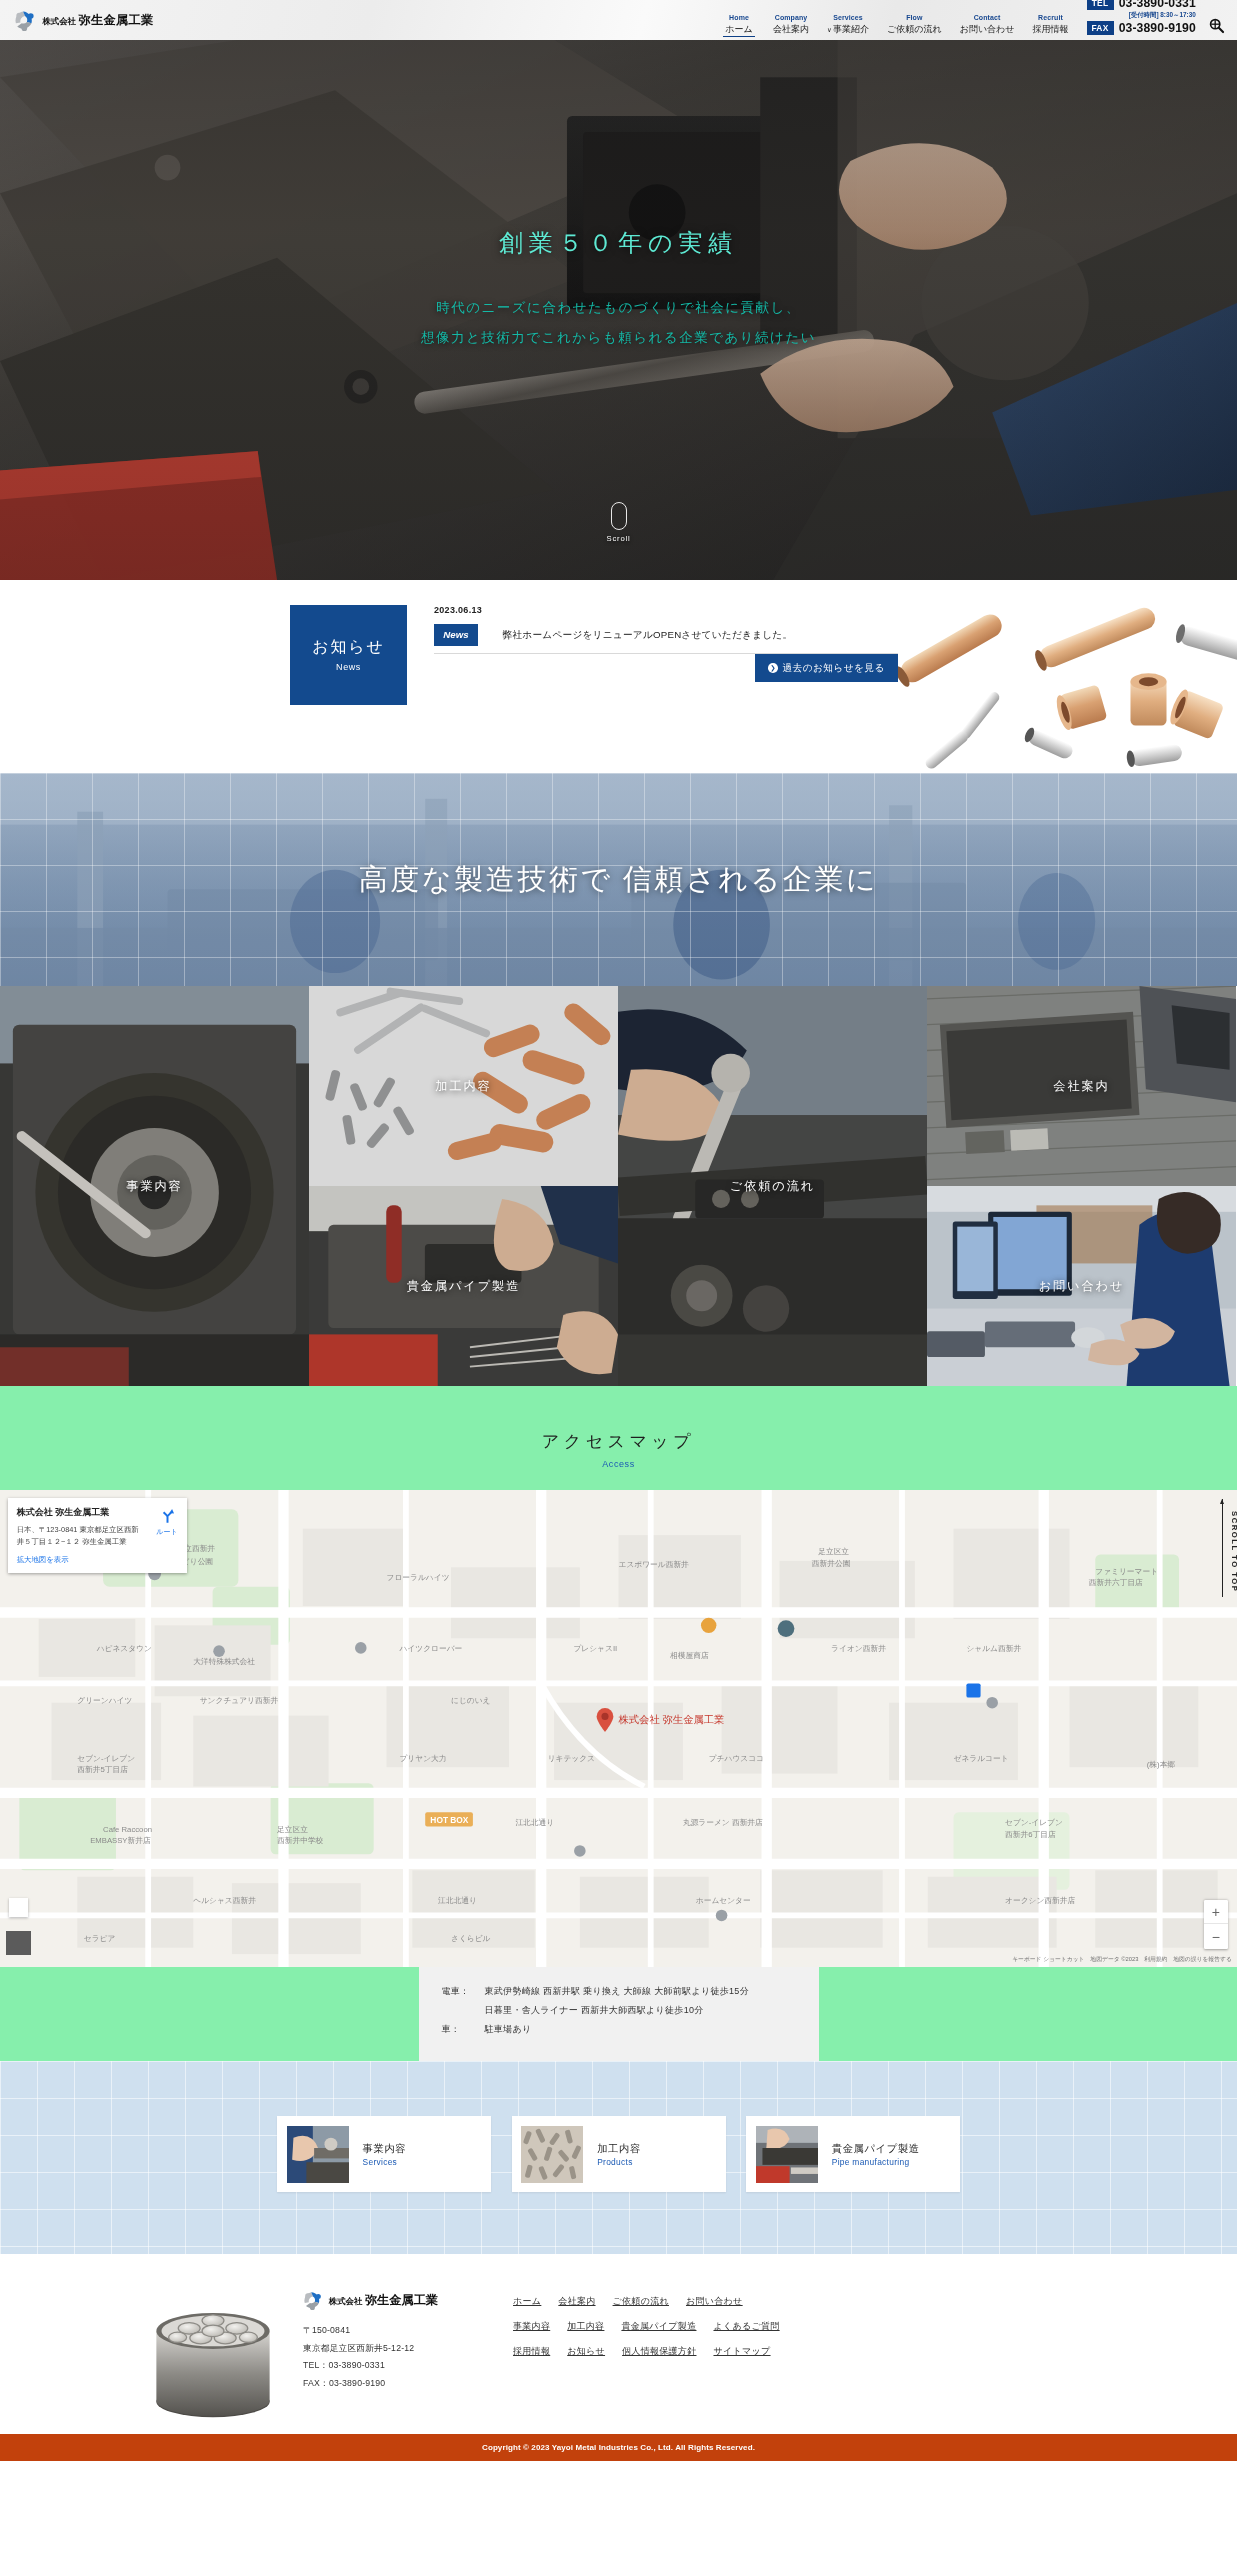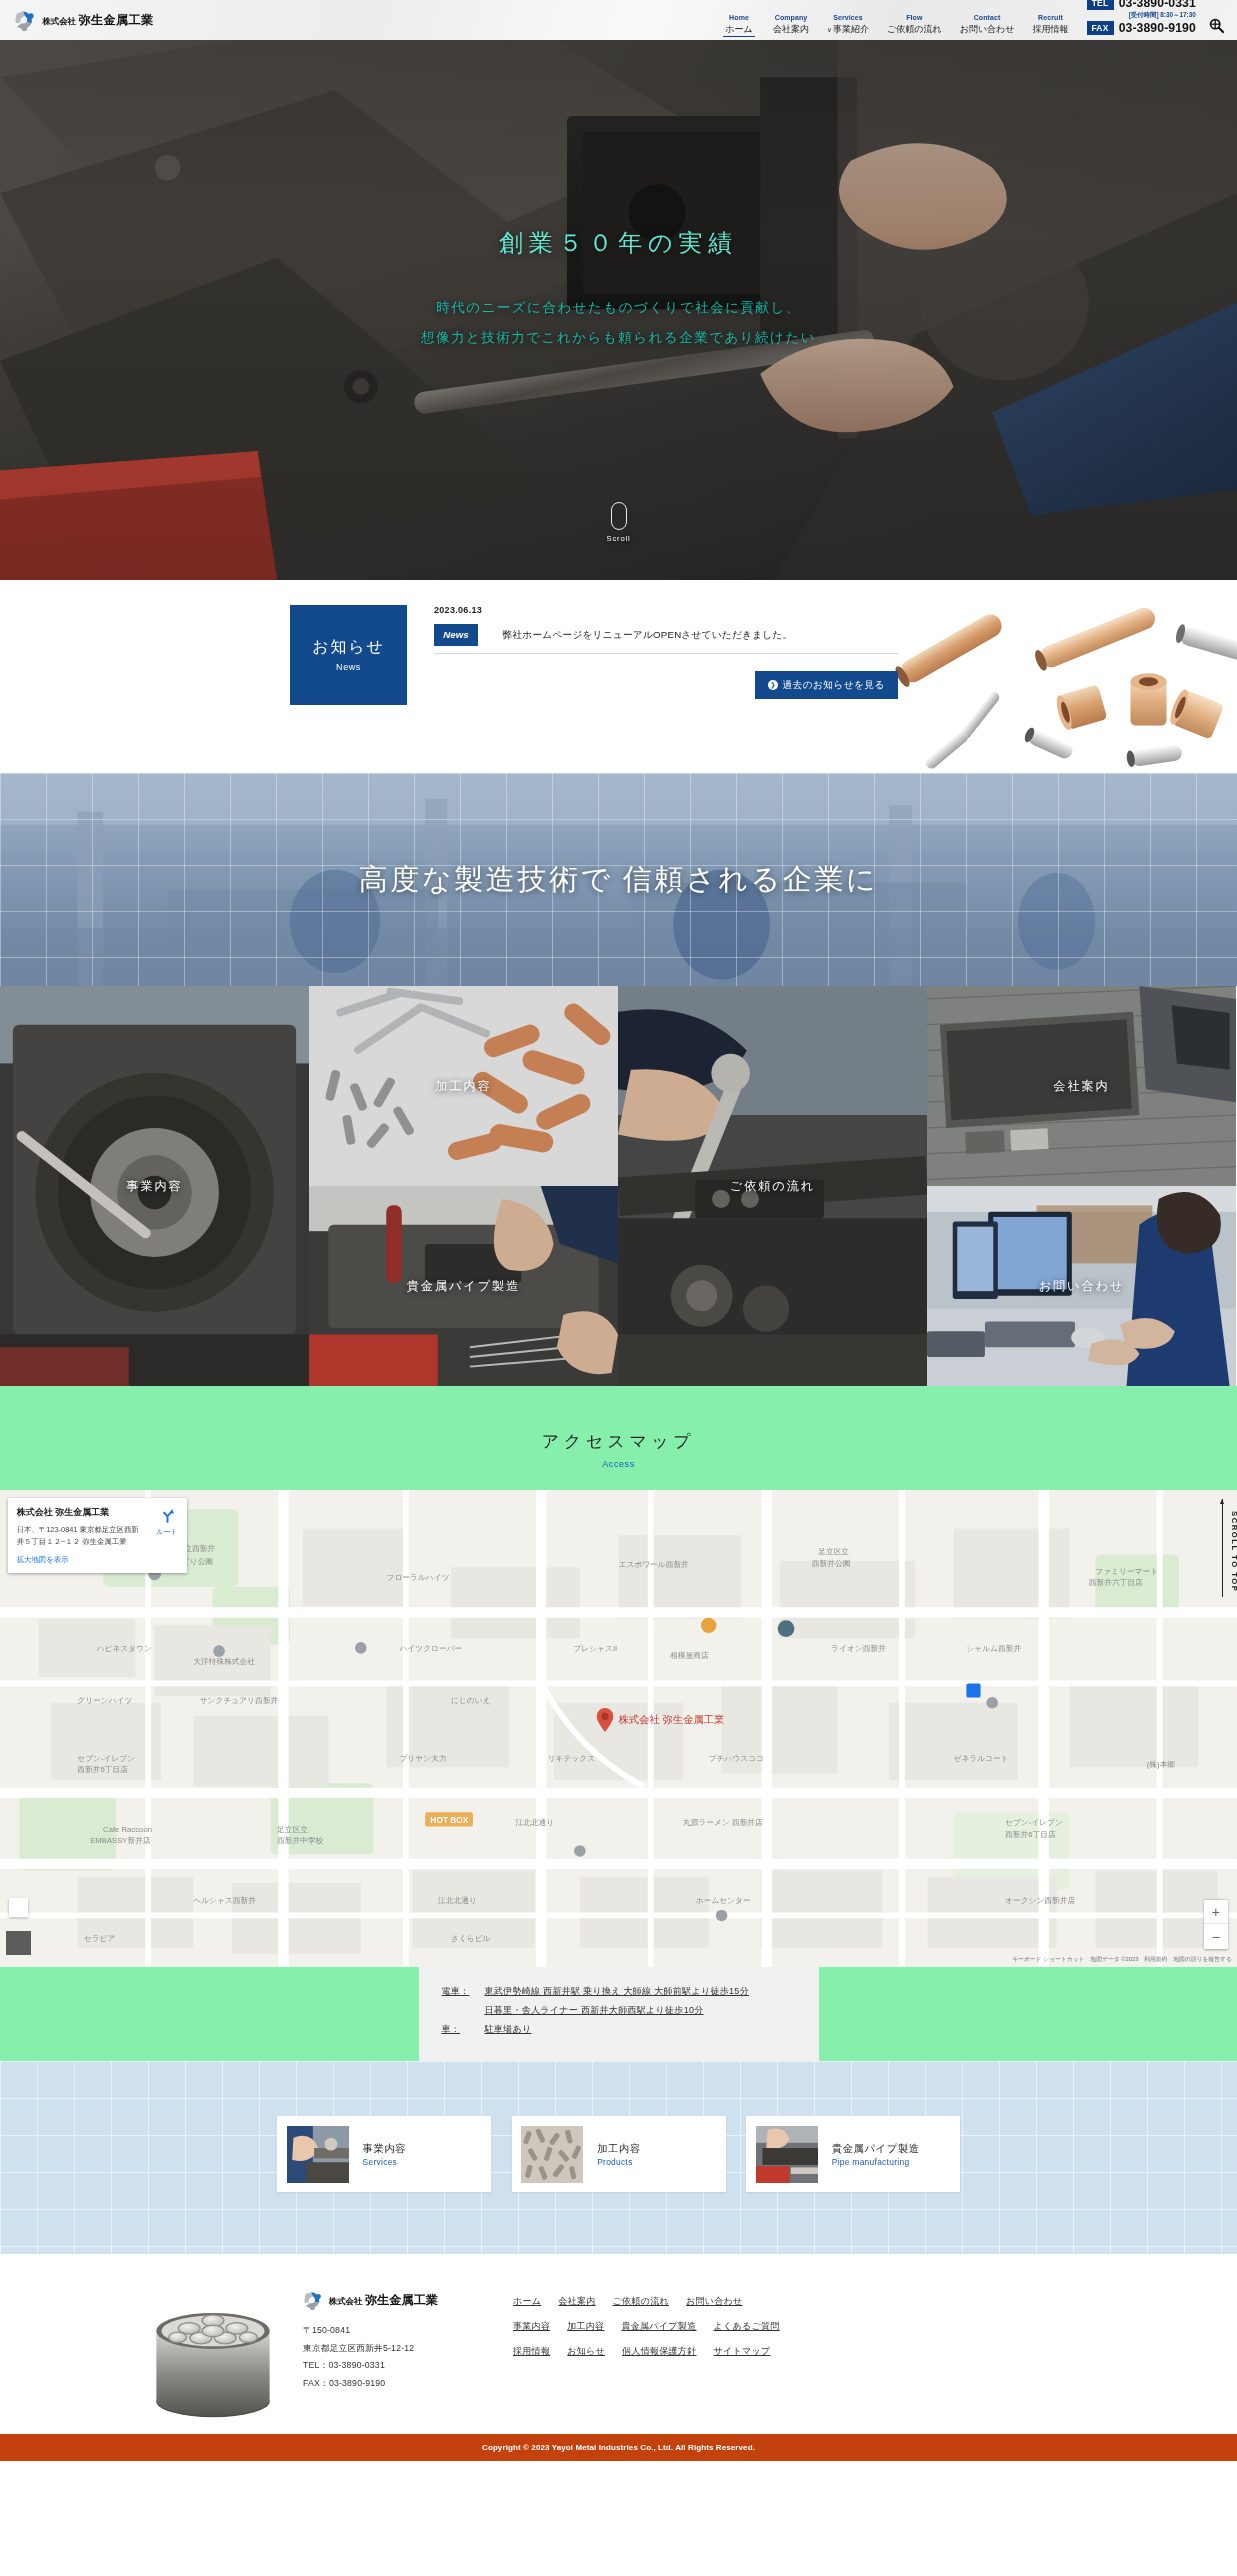--- a/index.html
+++ b/index.html
@@ -84,21 +84,21 @@
   .news-badge .en{font-size:9px;letter-spacing:0.6px;}
   .news-list{margin-left:27px;width:464px;}
   .news-date{font-size:9px;color:#222;font-weight:600;margin-bottom:9px;letter-spacing:0.3px;}
   .news-row{display:flex;align-items:stretch;border-bottom:0.6px solid #d9d9d9;padding-bottom:7.7px;}
   .news-cat{
     background:#134a8e;color:#fff;font-size:9.7px;font-style:italic;font-weight:700;
     width:44px;height:22px;display:flex;align-items:center;justify-content:center;flex:none;
   }
   .news-text{font-size:9.7px;color:#222;margin-left:24.5px;line-height:22px;letter-spacing:0.2px;}
   .news-more{
-    margin-top:17px;margin-left:auto;width:143px;height:28px;background:#134a8e;color:#fff;
+    margin-top:0;margin-left:auto;width:143px;height:28px;background:#134a8e;color:#fff;
     display:flex;align-items:center;justify-content:center;gap:4.5px;font-size:9.7px;cursor:pointer;letter-spacing:0.4px;
   }
   .news-more-wrap{display:flex;}
   .circle-arrow{width:9.7px;height:9.7px;border-radius:50%;background:#fff;color:#134a8e;font-size:6.4px;display:flex;align-items:center;justify-content:center;font-weight:700;}
 
   
   .band{position:relative;width:1237px;height:213px;overflow:hidden;background:#8fa4bb;}
   .band-grid{position:absolute;inset:0;background-image:linear-gradient(rgba(255,255,255,.35) 0.6px,transparent 0.6px),linear-gradient(90deg,rgba(255,255,255,.35) 0.6px,transparent 0.6px);background-size:46px 46px;}
   .band-tint{position:absolute;inset:0;background:linear-gradient(180deg,rgba(120,145,175,.38),rgba(95,120,155,.42));}
   .band-title{
@@ -155,21 +155,21 @@
   .scroll-top-arrow::before{content:"";position:absolute;top:0;left:-2.6px;width:0;height:0;border-left:2.9px solid transparent;border-right:2.9px solid transparent;border-bottom:5.2px solid #222;}
   .scroll-top-text{
     writing-mode:vertical-rl;font-size:7.7px;letter-spacing:1.5px;color:#222;margin-top:0;
     position:absolute;left:7.7px;top:11.6px;font-weight:600;
   }
 
   .access-note{
     width:400px;margin:0 auto;background:#f1f1f1;padding:15.5px 23px 22px 23px;
     font-size:9px;color:#333;line-height:2.1;letter-spacing:0.3px;
   }
-  .access-note .row{display:flex;text-decoration:underline;}
+  .access-note .row{display:flex;}
   .access-note .k{width:43px;flex:none;}
 
   
   .banners{position:relative;width:1237px;height:193px;background:#cfe0ef;overflow:hidden;}
   .banners-grid{position:absolute;inset:0;background-image:linear-gradient(rgba(255,255,255,.55) 0.6px,transparent 0.6px),linear-gradient(90deg,rgba(255,255,255,.55) 0.6px,transparent 0.6px);background-size:37px 37px;}
   .banners-inner{position:relative;z-index:3;display:flex;justify-content:center;gap:20.6px;padding-top:55px;}
   .bn{width:214px;height:76px;background:#fff;display:flex;align-items:center;cursor:pointer;box-shadow:0 0.6px 1.9px rgba(0,0,0,.08);}
   .bn-img{width:62px;height:57px;margin-left:9.7px;flex:none;overflow:hidden;position:relative;}
   .bn-txt{margin-left:14px;}
   .bn-ja{font-size:10.3px;color:#1e1e1e;letter-spacing:0.6px;}

